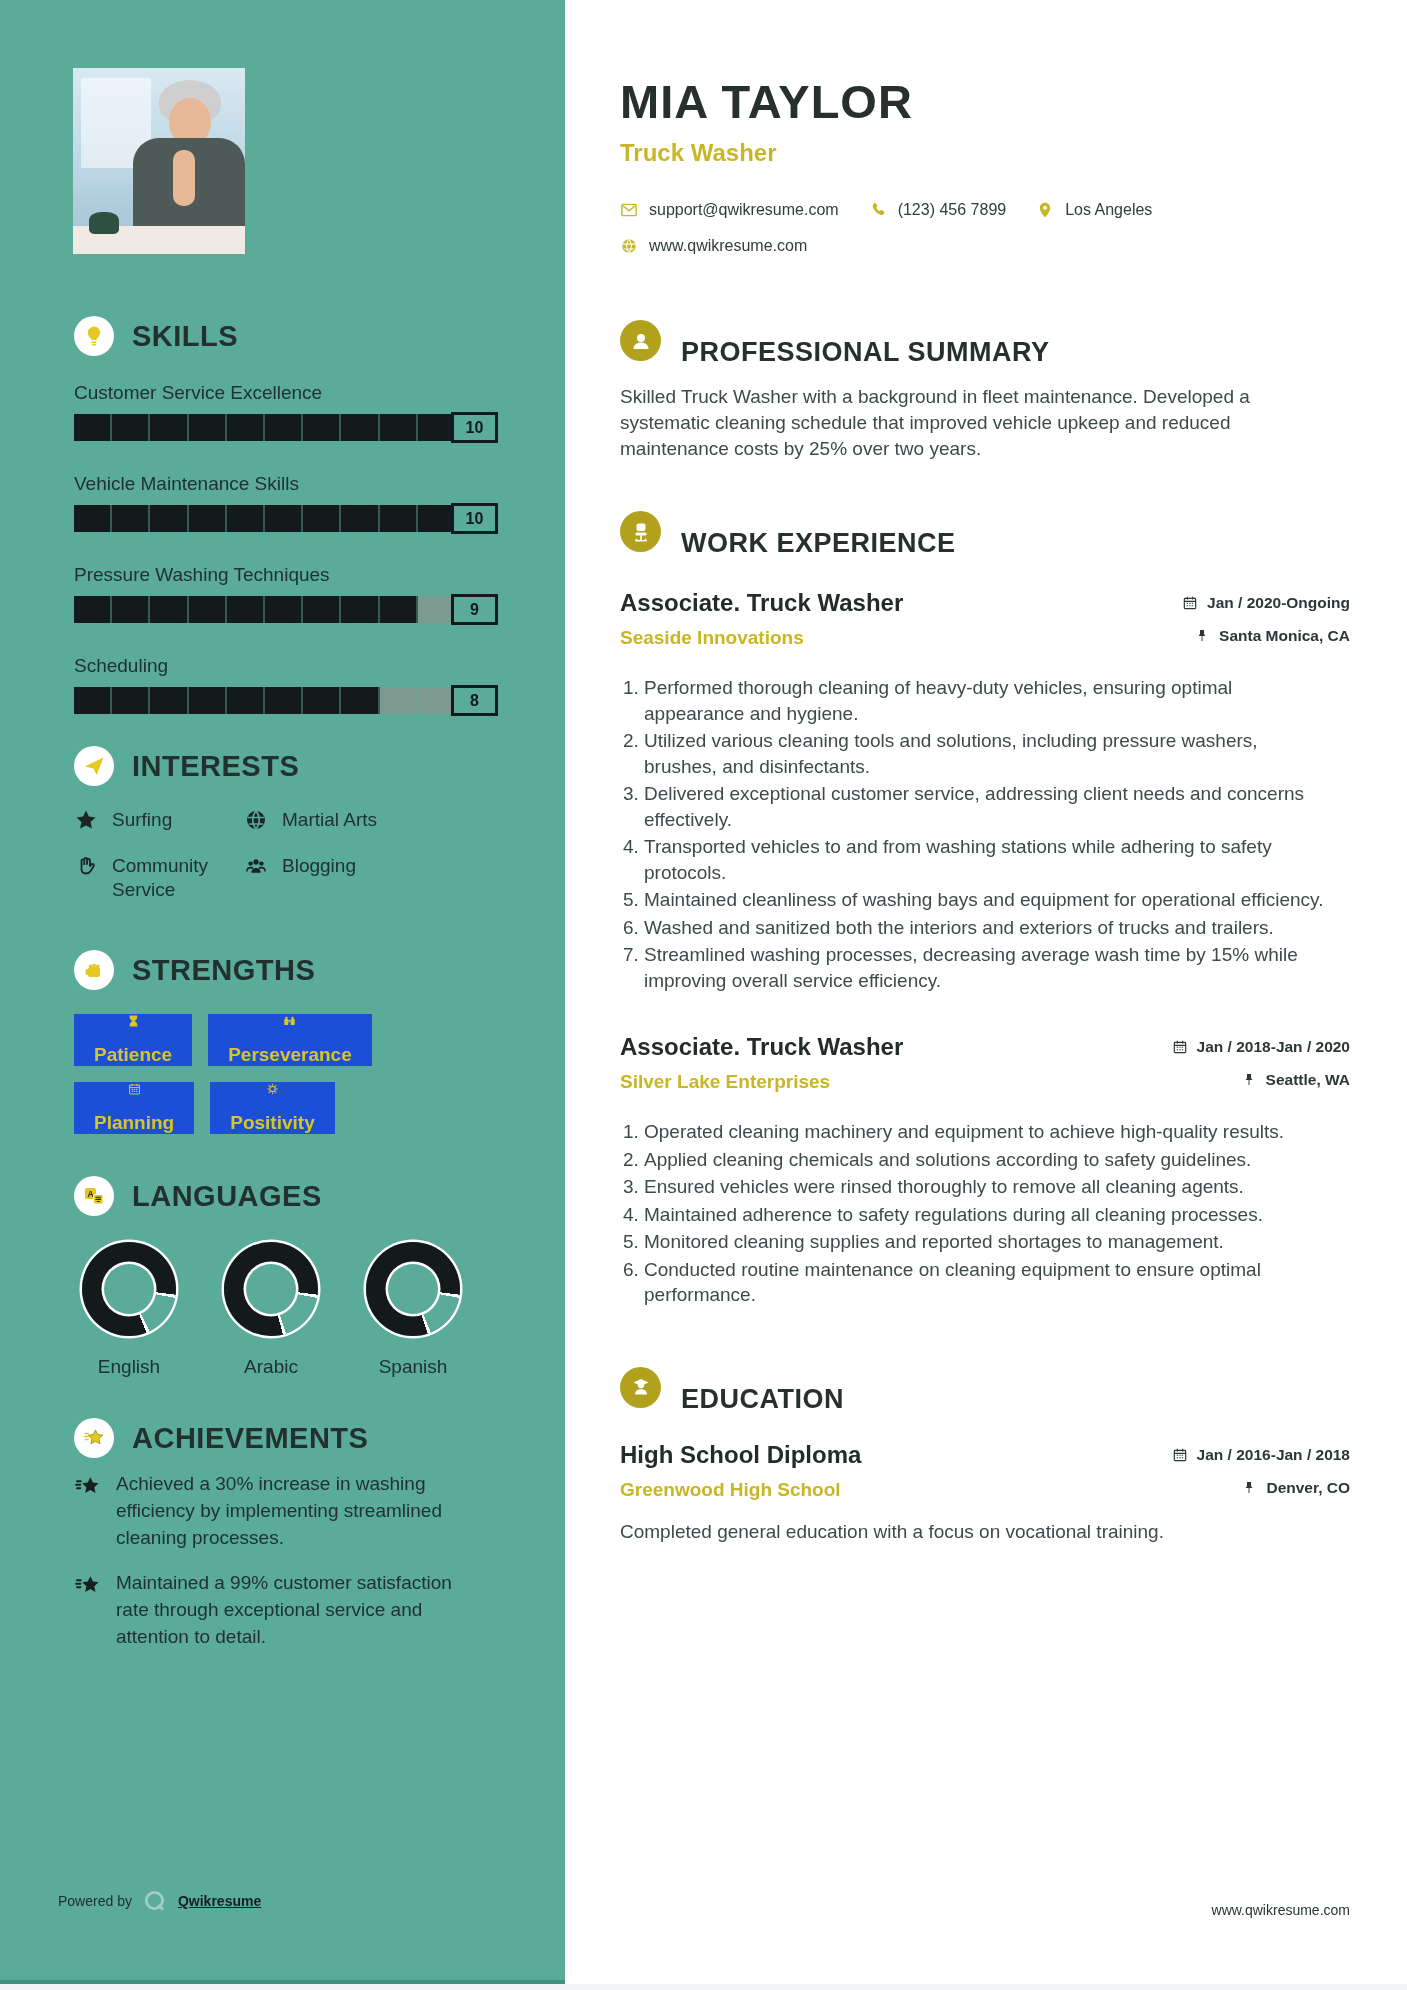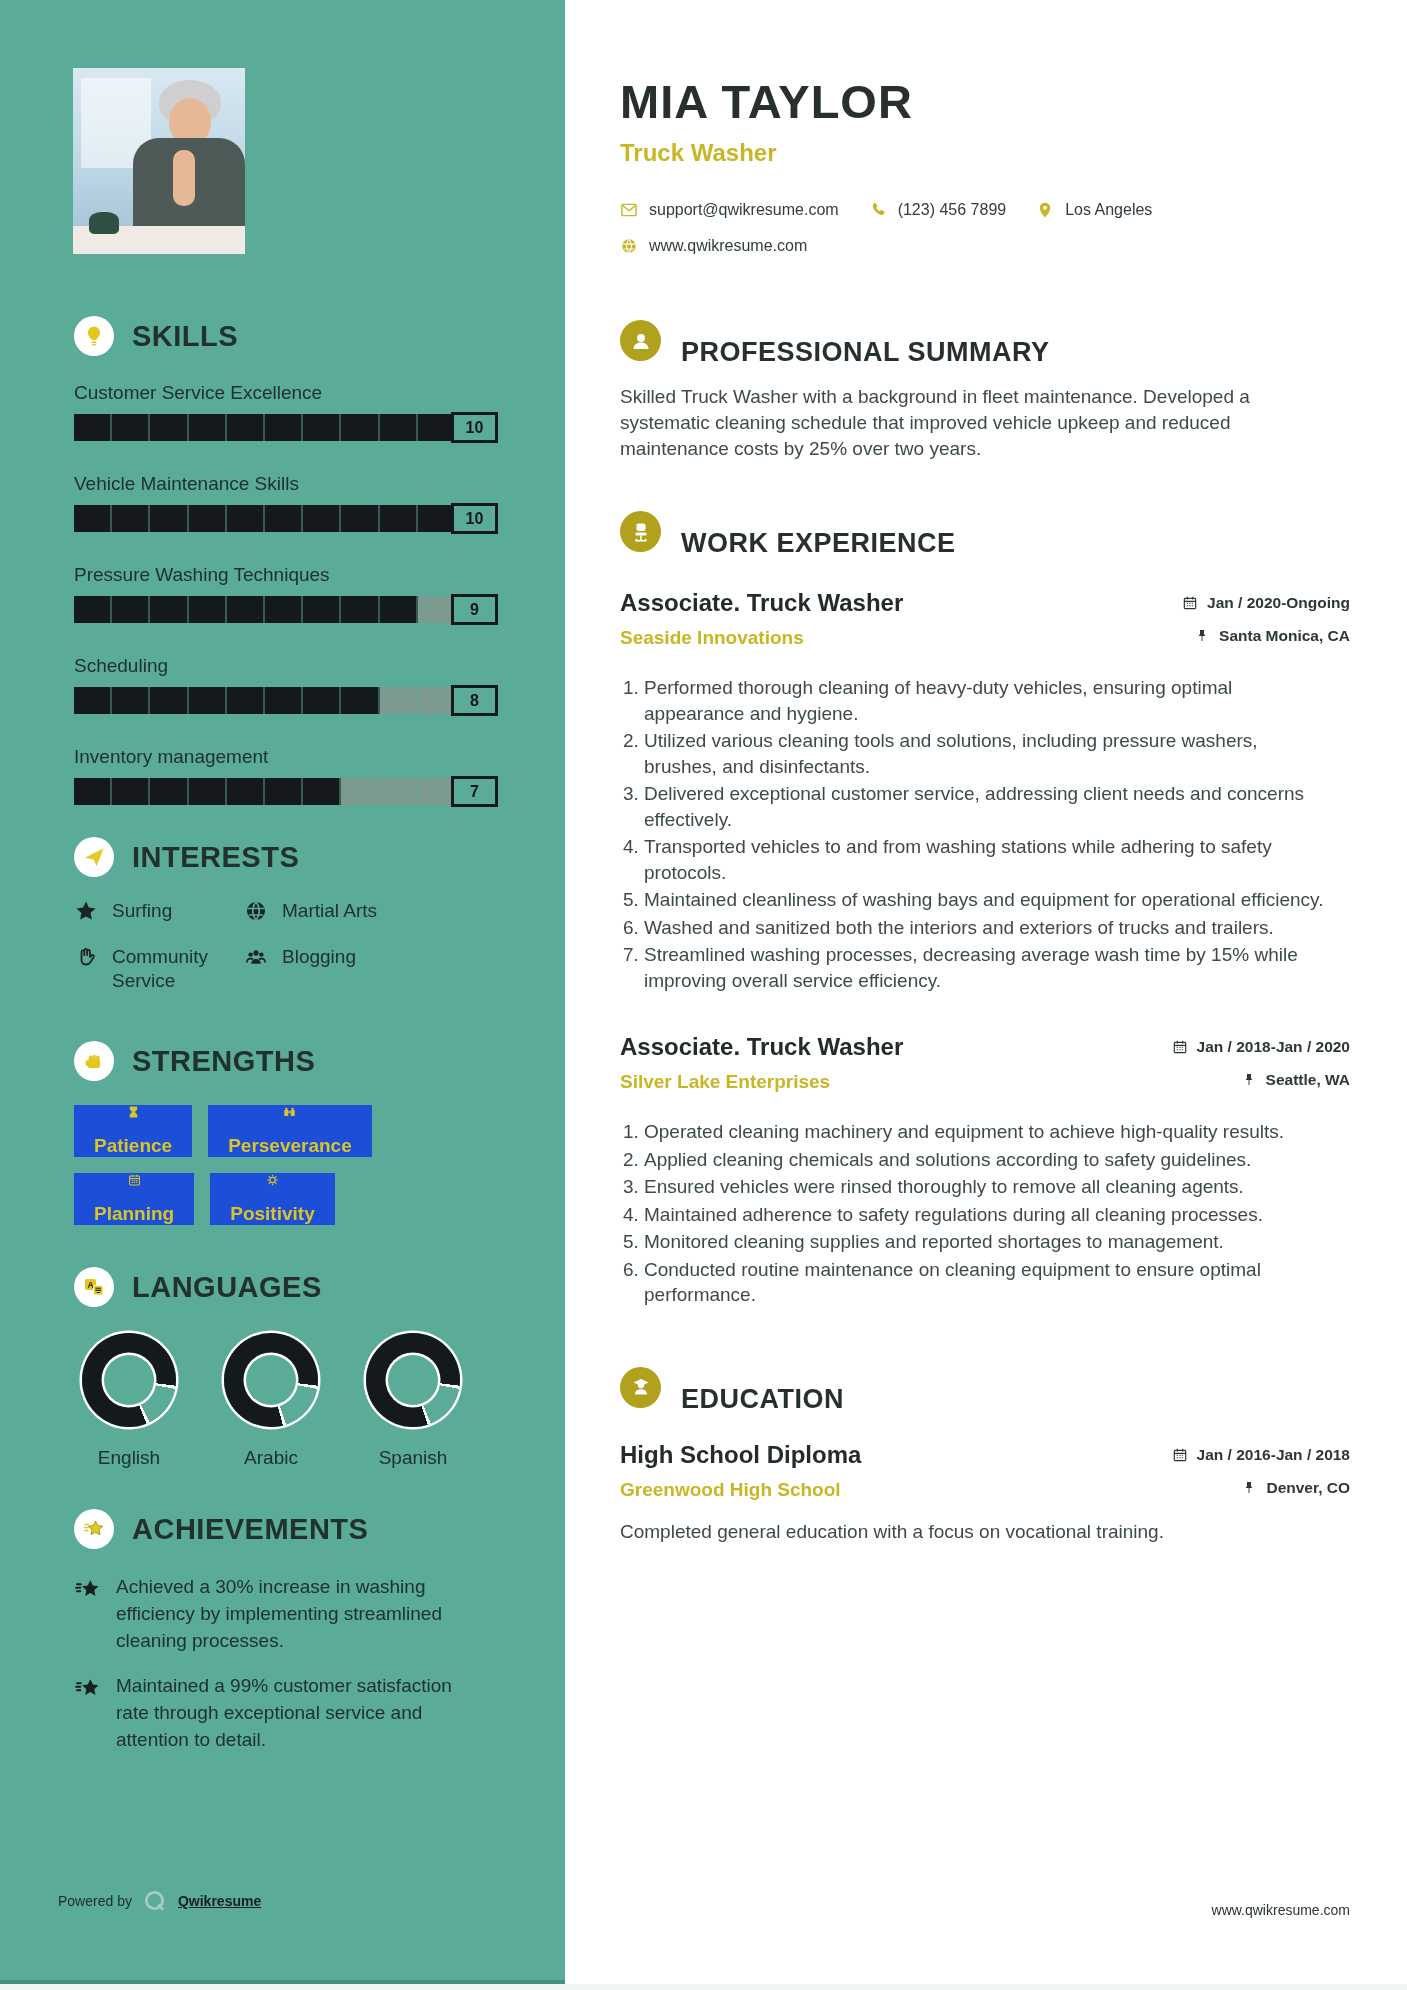--- a/index.html
+++ b/index.html
@@ -65,21 +65,21 @@
   .languages{margin-top:42px;}
   .languages .sec-head{margin-bottom:26px;}
   .donut-row{display:flex;gap:48px;padding-left:8px;}
   .donut-cell{width:94px;display:flex;flex-direction:column;align-items:center;}
   .donut{width:94px;height:94px;border-radius:50%;position:relative;box-shadow:0 0 0 2.5px #fff;}
   .donut::after{content:'';position:absolute;inset:22px;border-radius:50%;background:var(--sidebar);box-shadow:0 0 0 2.5px #fff;}
   .donut-label{margin-top:20px;font-size:19px;color:#203230;}
 
   
   .achievements{margin-top:40px;}
-  .achievements .sec-head{margin-bottom:24px;}
+  .achievements .sec-head{margin-bottom:12px;}
   .ach-item{display:flex;gap:14px;margin-bottom:18px;max-width:410px;}
   .ach-item svg{width:28px;height:28px;flex:0 0 28px;margin-top:2px;}
   .ach-text{font-size:19px;line-height:27px;color:#203230;}
 
   .side-footer{position:absolute;left:58px;bottom:66px;display:flex;align-items:center;gap:10px;}
   .powered{font-size:14px;color:#1f2d2b;}
   .qlogo{width:26px;height:26px;opacity:.55;}
   .brand-link{font-size:14px;color:#15201e;text-decoration:underline;font-weight:600;}
 
   
@@ -175,29 +175,20 @@
             <div class="score-box">9</div>
           </div>
         </div>
         <div class="skill">
           <div class="skill-label">Scheduling</div>
           <div class="bar-row">
             <div class="bar-track">
                 <div class="bar-fill" style="width: 80%;"></div>
               </div>
             <div class="score-box">8</div>
-          </div>
-        </div>
-        <div class="skill">
-          <div class="skill-label">Inventory management</div>
-          <div class="bar-row">
-            <div class="bar-track">
-                <div class="bar-fill" style="width: 70%;"></div>
-              </div>
-            <div class="score-box">7</div>
           </div>
         </div>
       </section>
 
       <section class="interests">
         <div class="sec-head">
           <span class="sec-badge">
             <svg viewBox="0 0 24 24" fill="#e3c81f">
                 <path d="M3 12.4 21.5 3.4 14.6 21l-3-6.5L3 12.4z"></path>
                 <path d="M11.6 14.5 21.5 3.4 13.4 12l-1.8 2.5z" fill="#fff" opacity=".55"></path>

